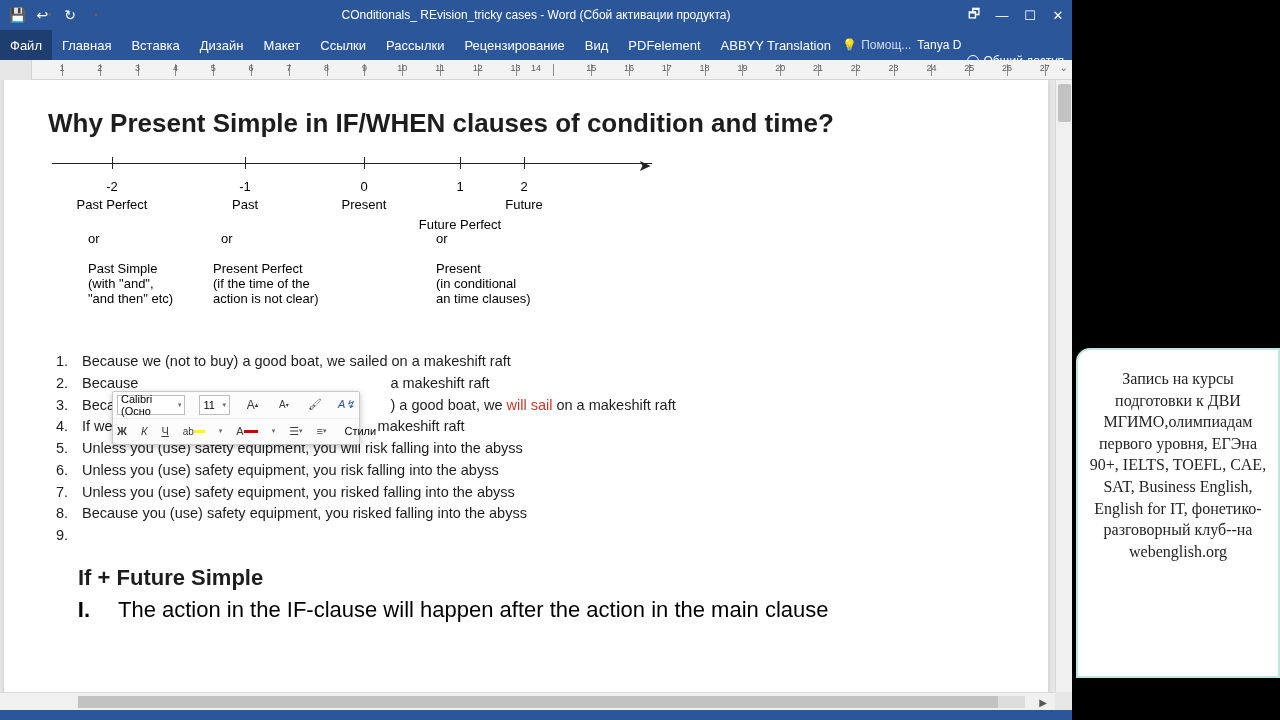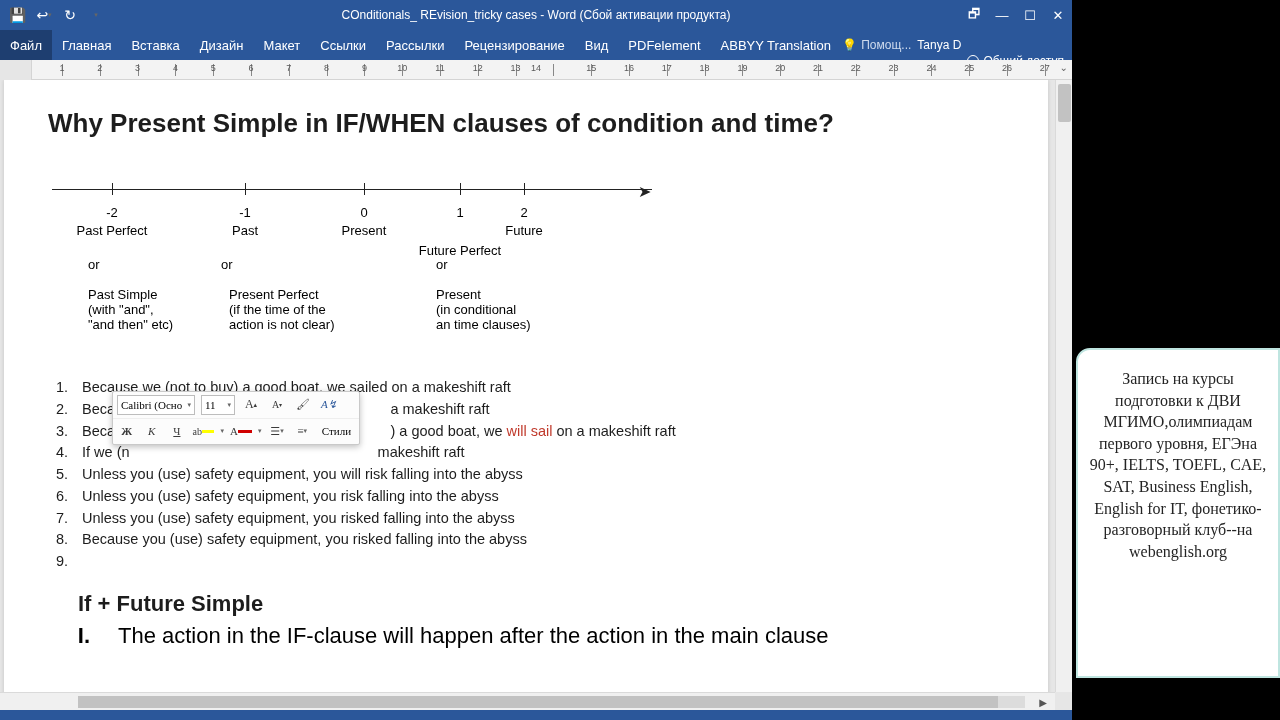--- a/index.html
+++ b/index.html
@@ -40,21 +40,21 @@
   .vscroll-thumb { position: absolute; left: 2px; top: 4px; width: 13px; height: 38px; background: #c2c2c2; border-radius: 2px; }
   .hscroll { position: absolute; left: 0; right: 17px; bottom: 0; height: 18px; background: #f0f0f0; border-top: 1px solid #dadada; }
   .hscroll-track { position: absolute; left: 78px; right: 30px; top: 3px; height: 12px; background: #dcdcdc; }
   .hscroll-thumb { position: absolute; left: 78px; top: 3px; width: 920px; height: 12px; background: #c2c2c2; }
   .hscroll-btn { position: absolute; right: 4px; top: 1px; width: 16px; height: 16px; font-size: 10px; display:flex; align-items:center; justify-content:center; color:#555;}
 
   
   .statusbar { height: 10px; background: #2b579a; }
 
   
-  .doc-h1 { font-size: 26px; font-weight: bold; color: #1d1d1d; margin-bottom: 26px; }
+  .doc-h1 { font-size: 26px; font-weight: bold; color: #1d1d1d; }
   .timeline-block { position: relative; height: 190px; margin-left: 0; }
   .tl-line { position: absolute; left: 4px; top: 24px; width: 600px; height: 0; border-top: 1.5px solid #222; }
   .tl-arrow { position: absolute; left: 590px; top: 17px; font-size: 16px; color:#222;}
   .tl-tick { position:absolute; top:18px; height:12px; border-left:1px solid #222;}
   .tl-num { position:absolute; top:40px; font-size:13px; transform:translateX(-50%);}
   .tl-lbl1 { position:absolute; top:58px; font-size:13px; transform:translateX(-50%); white-space:nowrap;}
   .tl-or { position:absolute; top:92px; font-size:13px;}
   .tl-lbl2 { position:absolute; top:122px; font-size:13px; width:140px;}
 
   .num-list { margin-top: 22px; font-size: 14.5px; line-height: 1.5; color: #1d1d1d; }
@@ -63,21 +63,21 @@
   .num-body { flex: 1; }
   .red { color: #c0392b; }
 
   .h2 { font-size: 22px; font-weight: bold; color: #1d1d1d; margin-top: 18px; margin-left: 30px; }
   .roman-item { display:flex; margin-top:6px; }
   .roman-mark { width: 70px; font-size: 22px; font-weight: bold; text-align: right; padding-right: 28px;}
   .roman-body { font-size: 22px; font-weight: normal; flex:1;}
 
   
   .mini-toolbar { position: absolute; left: 108px; top: 311px; width: 248px; height: 54px; background: #fcfcfc; border: 1px solid #c9c9c9; border-radius: 2px; box-shadow: 0 2px 6px rgba(0,0,0,0.25); display: flex; flex-direction: column; font-size: 11px; z-index: 50; }
-  .mt-row { flex: 1; display: flex; align-items: center; padding: 0 4px; gap: 6px; font-family: Liberation Serif, serif; }
+  .mt-row { flex: 1; display: flex; align-items: center; padding: 0 4px; gap: 14px; }
   .mt-row + .mt-row { border-top: 1px solid #eee; }
   .mt-font { width: 78px; height: 20px; border: 1px solid #bdbdbd; background:#fff; font-size: 11px; padding: 0 3px; display:flex; align-items:center; justify-content:space-between;}
   .mt-size { width: 34px; height: 20px; border: 1px solid #bdbdbd; background:#fff; font-size: 11px; padding: 0 3px; display:flex; align-items:center; justify-content:space-between;}
   .mt-btn { width: 20px; height: 20px; display:flex; align-items:center; justify-content:center; cursor:pointer; color:#3b3b3b; border-radius:2px;}
   .mt-styles { font-size: 11px; padding: 0 4px; cursor:pointer;}
   .caret-d { font-size: 7px; color:#666; }
   .mt-highlight { width: 22px; height: 18px; display:flex; flex-direction:row; align-items:center; justify-content:center;}
   .hl-bar { width: 14px; height: 3px; background: #ffff00; }
   .fc-bar { width: 14px; height: 3px; background: #d00000; }
 
@@ -206,21 +206,21 @@
             <div class="tl-num" style="left: 64px;">-2</div>
             <div class="tl-lbl1" style="left: 64px;">Past Perfect</div>
             <div class="tl-or" style="left: 40px;">or</div>
             <div class="tl-lbl2" style="left: 40px; white-space: pre-line;">Past Simple
 (with "and",
 "and then" etc)</div>
             <div class="tl-tick" style="left: 197px;"></div>
             <div class="tl-num" style="left: 197px;">-1</div>
             <div class="tl-lbl1" style="left: 197px;">Past</div>
             <div class="tl-or" style="left: 173px;">or</div>
-            <div class="tl-lbl2" style="left: 181px; white-space: pre-line;">Present Perfect
+            <div class="tl-lbl2" style="left: 165px; white-space: pre-line;">Present Perfect
 (if the time of the
 action is not clear)</div>
             <div class="tl-tick" style="left: 316px;"></div>
             <div class="tl-num" style="left: 316px;">0</div>
             <div class="tl-lbl1" style="left: 316px;">Present</div>
             <div class="tl-tick" style="left: 412px;"></div>
             <div class="tl-num" style="left: 412px;">1</div>
             <div class="tl-lbl1" style="left: 412px; margin-top: 20px;">Future Perfect</div>
             <div class="tl-or" style="left: 388px;">or</div>
             <div class="tl-lbl2" style="left: 388px; white-space: pre-line;">Present

